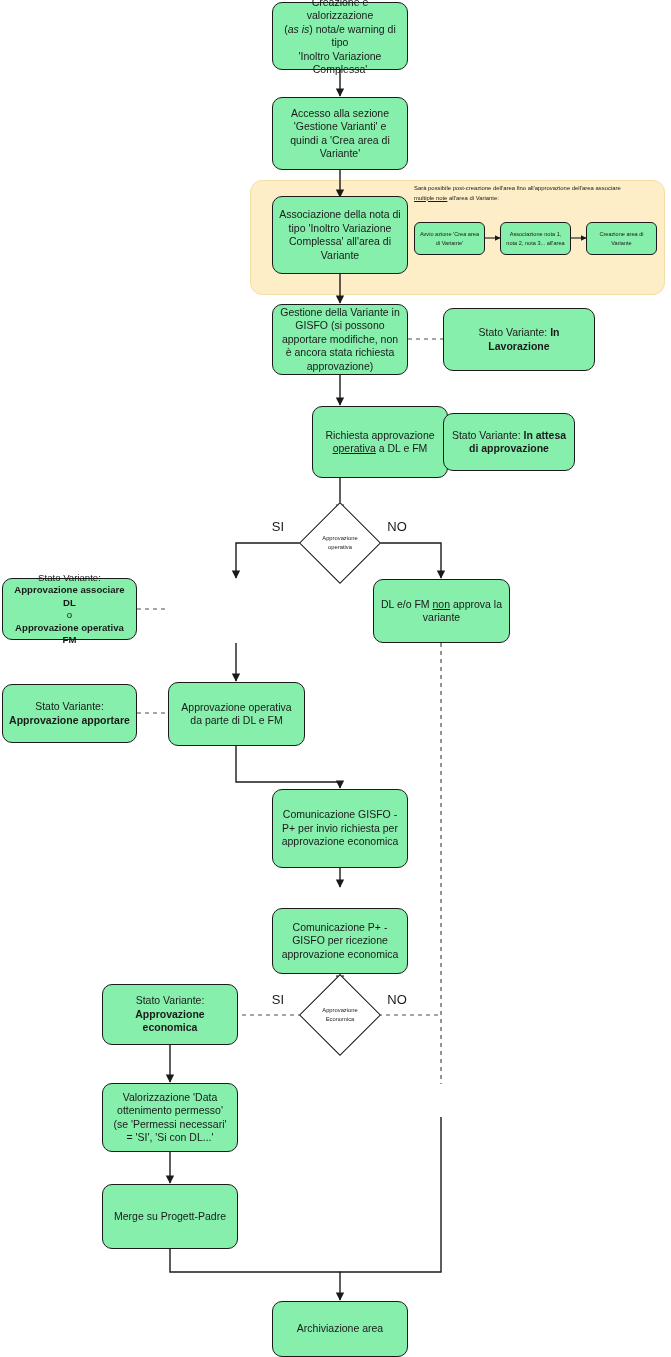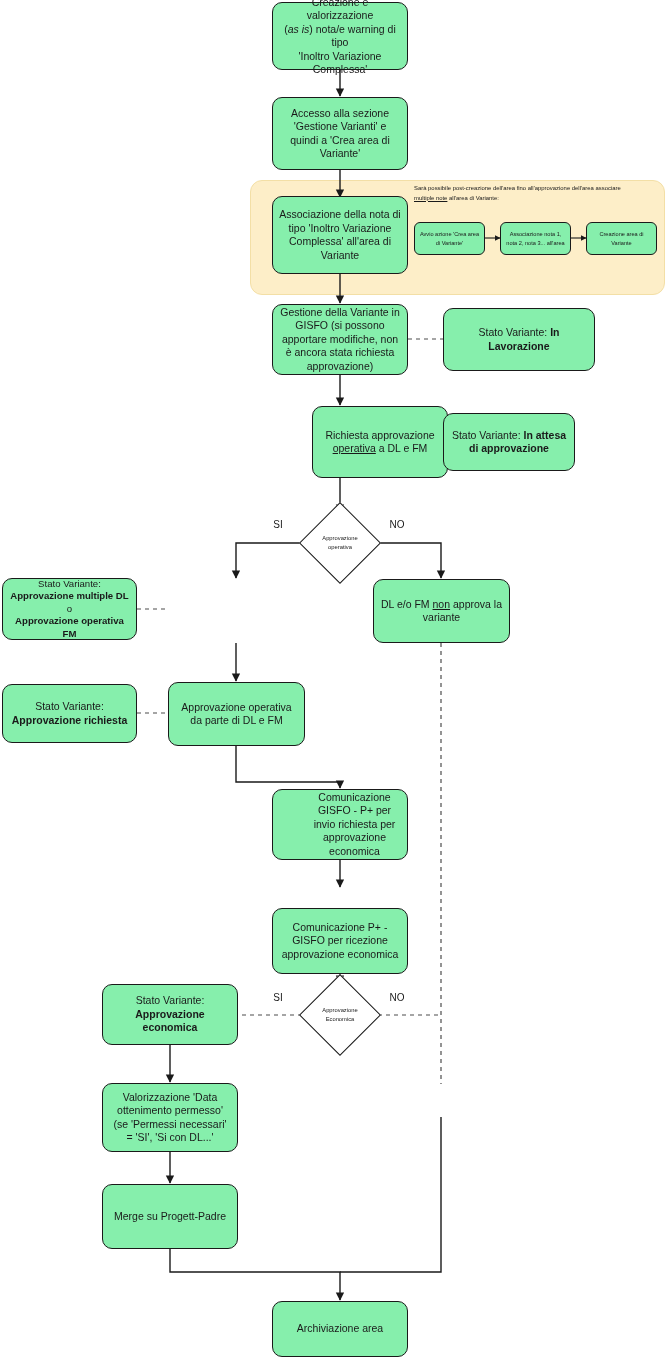--- a/index.html
+++ b/index.html
@@ -58,21 +58,21 @@
   .dlabel{
     position:absolute;
     text-align:center;
     font-size:5.8px;
     line-height:8.5px;
     color:#1a1a1a;
   }
 
   .edgelabel{
     position:absolute;
-    font-size:10px;
+    font-size:13px;
     color:#1a1a1a;
     text-align:center;
   }
 
   svg.wires{position:absolute;left:0;top:0;width:671px;height:1357px;overflow:visible;}
   .ln{stroke:#1a1a1a;stroke-width:1.4px;fill:none;}
   .dash{stroke:#4d4d4d;stroke-width:1.2px;fill:none;stroke-dasharray:4 4;}
   .thin{stroke:#1a1a1a;stroke-width:1.1px;fill:none;}
   b{font-weight:bold;}
   i{font-style:italic;}
@@ -174,36 +174,36 @@
   <div class="edgelabel" style="left:385px;top:519px;width:24px;">NO</div>
 
 
   <div class="node" style="left:373px;top:579px;width:137px;height:64px;">
     <span class="txt">DL e/o FM <u>non</u> approva la<br>variante</span>
   </div>
 
   <div class="node" style="left:2px;top:578px;width:135px;height:62px;">
     <span class="txt" style="font-size:9.6px;line-height:12.5px;">
       <span>Stato Variante:</span><br>
-      <b>Approvazione multiple DL</b><br>
+      <b>Approvazione associare DL</b><br>
       <span>o</span><br>
       <b>Approvazione operativa FM</b>
     </span>
   </div>
 
   <div class="node" style="left:168px;top:682px;width:137px;height:64px;">Approvazione operativa da parte di DL e FM</div>
 
   <div class="node" style="left:2px;top:684px;width:135px;height:59px;">
     <span class="txt">
       <span>Stato Variante:</span><br>
-      <b>Approvazione richiesta</b>
+      <b>Approvazione apportare</b>
     </span>
   </div>
 
-  <div class="node" style="left:272px;top:789px;width:136px;height:71px;padding-left:35px;">Comunicazione GISFO - P+ per invio richiesta per approvazione economica</div>
+  <div class="node" style="left:272px;top:789px;width:136px;height:79px;">Comunicazione GISFO - P+ per invio richiesta per approvazione economica</div>
 
   <div class="node" style="left:272px;top:888px;width:136px;height:66px;margin-top:20px;">Comunicazione P+ - GISFO per ricezione approvazione economica</div>
 
   <div class="diamond" style="left:311px;top:986px;width:58px;height:58px;"></div>
   <div class="dlabel" style="left:303px;top:1006px;width:74px;">
     <span>Approvazione</span><br>
     <span>Economica</span>
   </div>
 
   <div class="edgelabel" style="left:266px;top:992px;width:24px;">SI</div>

